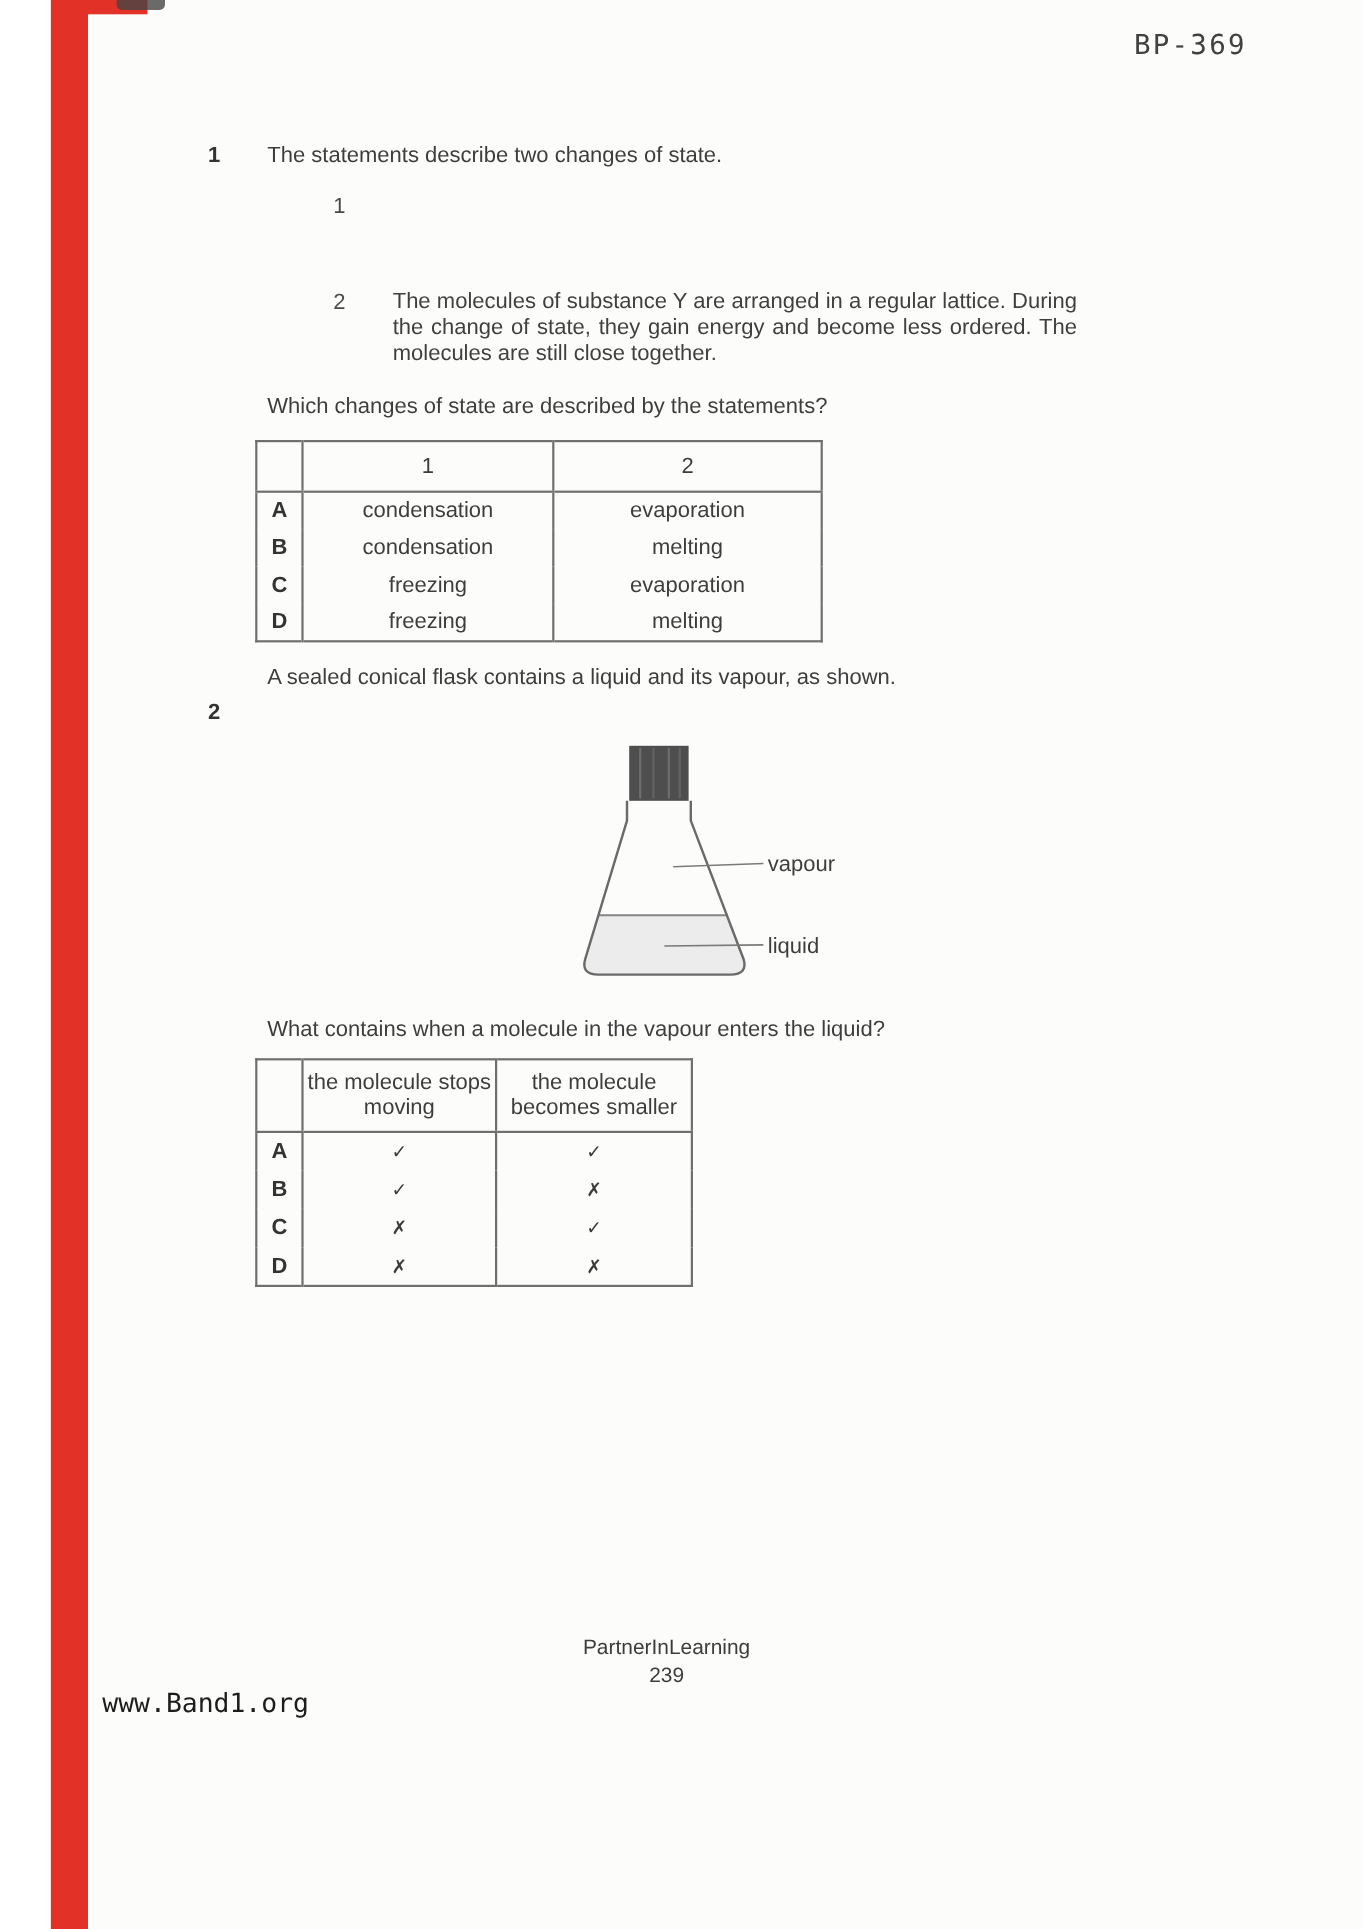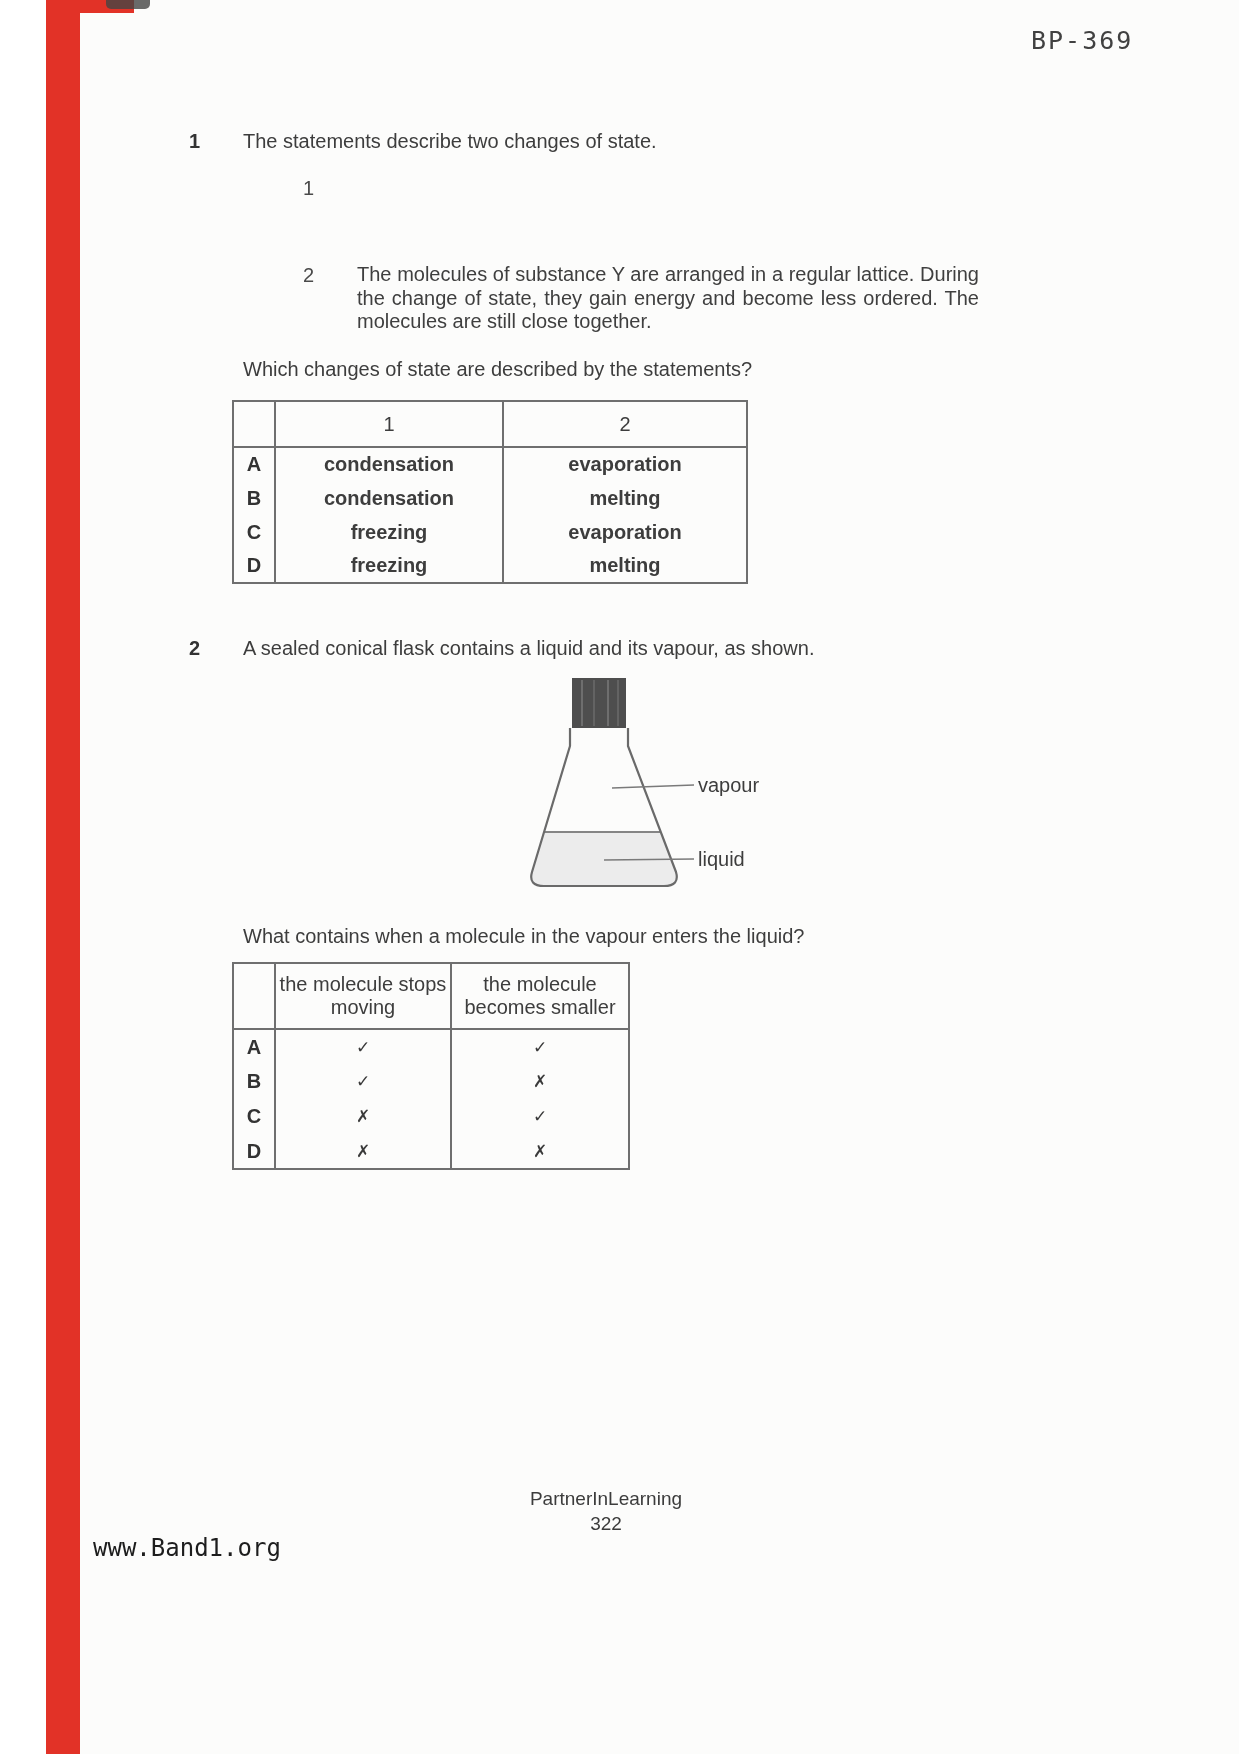--- a/index.html
+++ b/index.html
@@ -53,21 +53,21 @@
     text-align: center;
     vertical-align: middle;
     overflow: hidden;
   }
   .qtable th { border-bottom: 2px solid #6f6f6f; line-height: 23px; }
   .qtable th:not(:first-child), .qtable td:not(:first-child) { border-left: 2px solid #6f6f6f; }
   .qtable td.lbl, .qtable th.lbl { font-weight: bold; color: #333333; }
 
   .t1 table { width: 514px; }
   .t1 th { height: 46px; }
-  .t1 td { height: 34px; font-weight: bold; }
+  .t1 td { height: 34px; }
 
   .t2 table { width: 396px; padding-left: 40px; }
   .t2 th { height: 66px; }
   .t2 td { height: 35px; }
   .t2 td.mark { font-size: 17px; color: #3a3a3a; }
 
   
   .footer-center { left: 380px; width: 360px; text-align: center; font-size: 19px; color: #3c3c3c; }
   .website {
     left: 47px; top: 1534px;
@@ -131,21 +131,21 @@
         <tr>
           <td class="lbl">D</td>
           <td>freezing</td>
           <td>melting</td>
         </tr>
       </tbody>
     </table>
   </div>
 
   <div class="abs qnum" style="left:143px; top:637px;">2</div>
-  <div class="abs txt" style="left:197px; top:637px;">A sealed conical flask contains a liquid and its vapour, as shown.</div>
+  <div class="abs txt" style="left:197px; top:605px;">A sealed conical flask contains a liquid and its vapour, as shown.</div>
 
   <svg class="abs" style="left:470px; top:670px;" width="250" height="240" viewBox="0 0 250 240">
 
     <g>
       <rect x="56" y="8" width="54" height="50" fill="#4e4e4e"></rect>
       <line x1="66" y1="10" x2="66" y2="56" stroke="#6e6e6e" stroke-width="2"></line>
       <line x1="78" y1="10" x2="78" y2="56" stroke="#636363" stroke-width="2"></line>
       <line x1="92" y1="10" x2="92" y2="56" stroke="#6e6e6e" stroke-width="2"></line>
       <line x1="102" y1="10" x2="102" y2="56" stroke="#636363" stroke-width="2"></line>
     </g>
@@ -197,16 +197,16 @@
         <tr>
           <td class="lbl">D</td>
           <td class="mark">✗</td>
           <td class="mark">✗</td>
         </tr>
       </tbody>
     </table>
   </div>
 
   <div class="abs footer-center" style="top:1488px;">PartnerInLearning</div>
-  <div class="abs footer-center" style="top:1513px;">322</div>
+  <div class="abs footer-center" style="top:1513px;">239</div>
   <div class="abs website">www.Band1.org</div>
 
 </div>
 
 </body></html>

